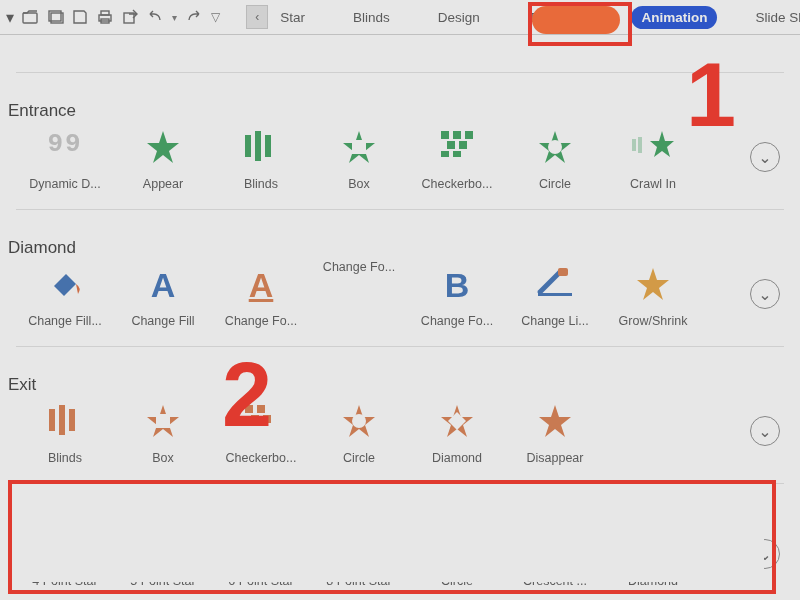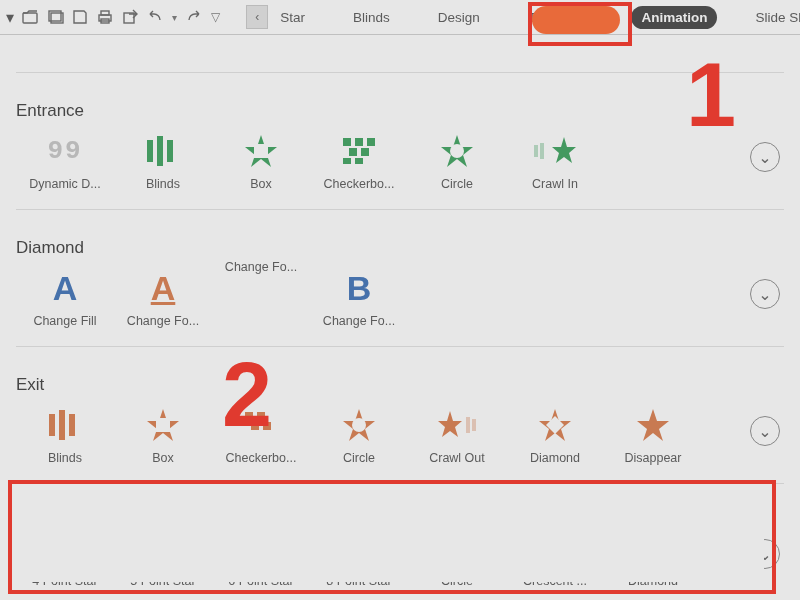--- a/index.html
+++ b/index.html
@@ -6,29 +6,29 @@
   
   .dim-overlay{position:absolute;inset:0;background:rgba(120,120,120,.18);pointer-events:none;z-index:50}
   .hole{position:absolute;background:#fff;pointer-events:none;z-index:51;border:4px solid #e03a2f;}
   .big-num{position:absolute;font-weight:900;color:#e03a2f;z-index:60;pointer-events:none;font-size:90px;line-height:1;font-family:Arial,Helvetica,sans-serif}
   
   .qat{height:34px;display:flex;align-items:center;gap:8px;padding:0 6px;border-bottom:1px solid #d0d0d0}
   .qat .ic{width:20px;height:20px;display:flex;align-items:center;justify-content:center;color:#555}
   .qat .sep{width:1px;height:22px;background:#cfcfcf;margin:0 2px}
   .ribbon{display:flex;align-items:center;gap:28px;padding-left:6px;height:34px;font-size:13.5px;color:#555}
   .ribbon .tab{padding:4px 10px;border-radius:14px;cursor:pointer;white-space:nowrap}
-  .ribbon .tab.active{background:#404040;color:#fff;font-weight:600}
+  .ribbon .tab.active{background:#1d4ed8;color:#fff;font-weight:600}
   .chevbox{width:20px;height:22px;background:#e3e3e3;border:1px solid #c8c8c8;display:flex;align-items:center;justify-content:center;color:#666;font-size:12px}
   
   .gallery{position:absolute;left:8px;right:8px;top:40px;bottom:0;overflow:hidden;background:#fff}
   .section{margin-top:28px}
-  .section h3{margin:0 0 2px 8px;font-weight:400;font-size:17px;color:#3a3a3a}
+  .section h3{margin:0 0 2px 0;font-weight:400;font-size:17px;color:#3a3a3a}
   .row{display:flex;align-items:flex-start;gap:0;padding-left:8px;position:relative}
   .item{width:98px;text-align:center;font-size:12.5px;color:#555}
-  .item .thumb{height:44px;margin:6px auto 4px;display:flex;align-items:center;justify-content:center}
+  .item .thumb{height:44px;margin:6px auto 4px;display:flex;justify-content:center}
   .expand{position:absolute;right:12px;top:50%;transform:translateY(-50%);width:28px;height:28px;border:1.5px solid #8a8a8a;border-radius:50%;display:flex;align-items:center;justify-content:center;color:#666;background:#fff}
   .hr{height:1px;background:#e2e2e2;margin:18px 8px 0 8px}
   
   svg{display:block}
   .green{fill:#39a05b}
   .orange{fill:#d97a4a}
   .blue{fill:#3b6fb6}
   .blueS{stroke:#3b6fb6}
   .amber{fill:#e6a23c}
   .lcd{font-family:"Courier New",monospace;font-size:26px;color:#c6c6c6;letter-spacing:2px;font-weight:700}
@@ -101,20 +101,28 @@
     <h3>Entrance</h3>
     <div class="row">
       <div class="item">
           <div class="thumb">
             <span class="lcd">99</span>
           </div>
           <div>Dynamic D...</div>
         </div>
       <div class="item">
           <div class="thumb">
+            <svg width="36" height="36">
+              <polygon class="green" points="18,2 22,14 34,14 24,22 28,34 18,26 8,34 12,22 2,14 14,14"></polygon>
+            </svg>
+          </div>
+          <div>Appear</div>
+        </div>
+      <div class="item">
+          <div class="thumb">
             <svg width="40" height="34">
               <g class="green">
                 <rect x="4" y="6" width="6" height="22"></rect>
                 <rect x="14" y="2" width="6" height="30"></rect>
                 <rect x="24" y="6" width="6" height="22"></rect>
               </g>
             </svg>
           </div>
           <div>Blinds</div>
         </div>
@@ -169,38 +177,65 @@
         </div>
     </div>
   </div>
   <div class="hr"></div>
 
   <div class="section">
     <h3>Diamond</h3>
     <div class="row">
       <div class="item">
           <div class="thumb">
+            <svg width="34" height="30">
+              <path d="M6 20 L18 8 L28 18 L16 30 Z" class="blue"></path>
+              <path d="M28 18 q6 4 2 10" fill="#e06a3a"></path>
+            </svg>
+          </div>
+          <div>Change Fill...</div>
+        </div>
+      <div class="item">
+          <div class="thumb">
             <span style="font-size:34px;font-weight:700;color:#3b6fb6">A</span>
           </div>
           <div>Change Fill</div>
         </div>
       <div class="item">
           <div class="thumb">
             <span style="font-size:34px;font-weight:700;color:#d97a4a;text-decoration:underline">A</span>
           </div>
           <div>Change Fo...</div>
         </div>
       <div class="item">
           <div>Change Fo...</div>
         </div>
       <div class="item">
           <div class="thumb">
             <span style="font-size:34px;font-weight:900;color:#3b6fb6">B</span>
           </div>
           <div>Change Fo...</div>
+        </div>
+      <div class="item">
+          <div class="thumb">
+            <svg width="38" height="30">
+              <path d="M4 26 L24 6" stroke="#3b6fb6" stroke-width="5" stroke-linecap="round"></path>
+              <rect x="22" y="2" width="10" height="8" rx="2" fill="#d97a4a"></rect>
+              <rect x="2" y="27" width="34" height="3" fill="#3b6fb6"></rect>
+            </svg>
+          </div>
+          <div>Change Li...</div>
+        </div>
+      <div class="item">
+          <div class="thumb">
+            <svg width="36" height="36">
+              <polygon class="amber" points="18,2 22,14 34,14 24,22 28,34 18,26 8,34 12,22 2,14 14,14"></polygon>
+            </svg>
+          </div>
+          <div>Grow/Shrink</div>
         </div>
       <div class="expand">
           <span>⌄</span>
         </div>
     </div>
   </div>
   <div class="hr"></div>
 
   <div class="section">
     <h3>Exit</h3>
@@ -243,32 +278,20 @@
           <div class="thumb">
             <svg width="36" height="36">
               <polygon class="orange" points="18,2 22,14 34,14 24,22 28,34 18,26 8,34 12,22 2,14 14,14"></polygon>
               <circle cx="18" cy="18" r="7" fill="#fff"></circle>
             </svg>
           </div>
           <div>Circle</div>
         </div>
       <div class="item">
           <div class="thumb">
-            <svg width="42" height="32">
-              <polygon class="orange" points="14,2 17,12 26,12 19,18 22,28 14,22 6,28 9,18 2,12 11,12"></polygon>
-              <g class="orange" opacity=".35">
-                <rect x="30" y="8" width="4" height="16"></rect>
-                <rect x="36" y="10" width="4" height="12"></rect>
-              </g>
-            </svg>
-          </div>
-          <div>Crawl Out</div>
-        </div>
-      <div class="item">
-          <div class="thumb">
             <svg width="36" height="36">
               <polygon class="orange" points="18,2 22,14 34,14 24,22 28,34 18,26 8,34 12,22 2,14 14,14"></polygon>
               <polygon points="18,9 27,18 18,27 9,18" fill="#fff"></polygon>
             </svg>
           </div>
           <div>Diamond</div>
         </div>
       <div class="item">
           <div class="thumb">
             <svg width="36" height="36">

